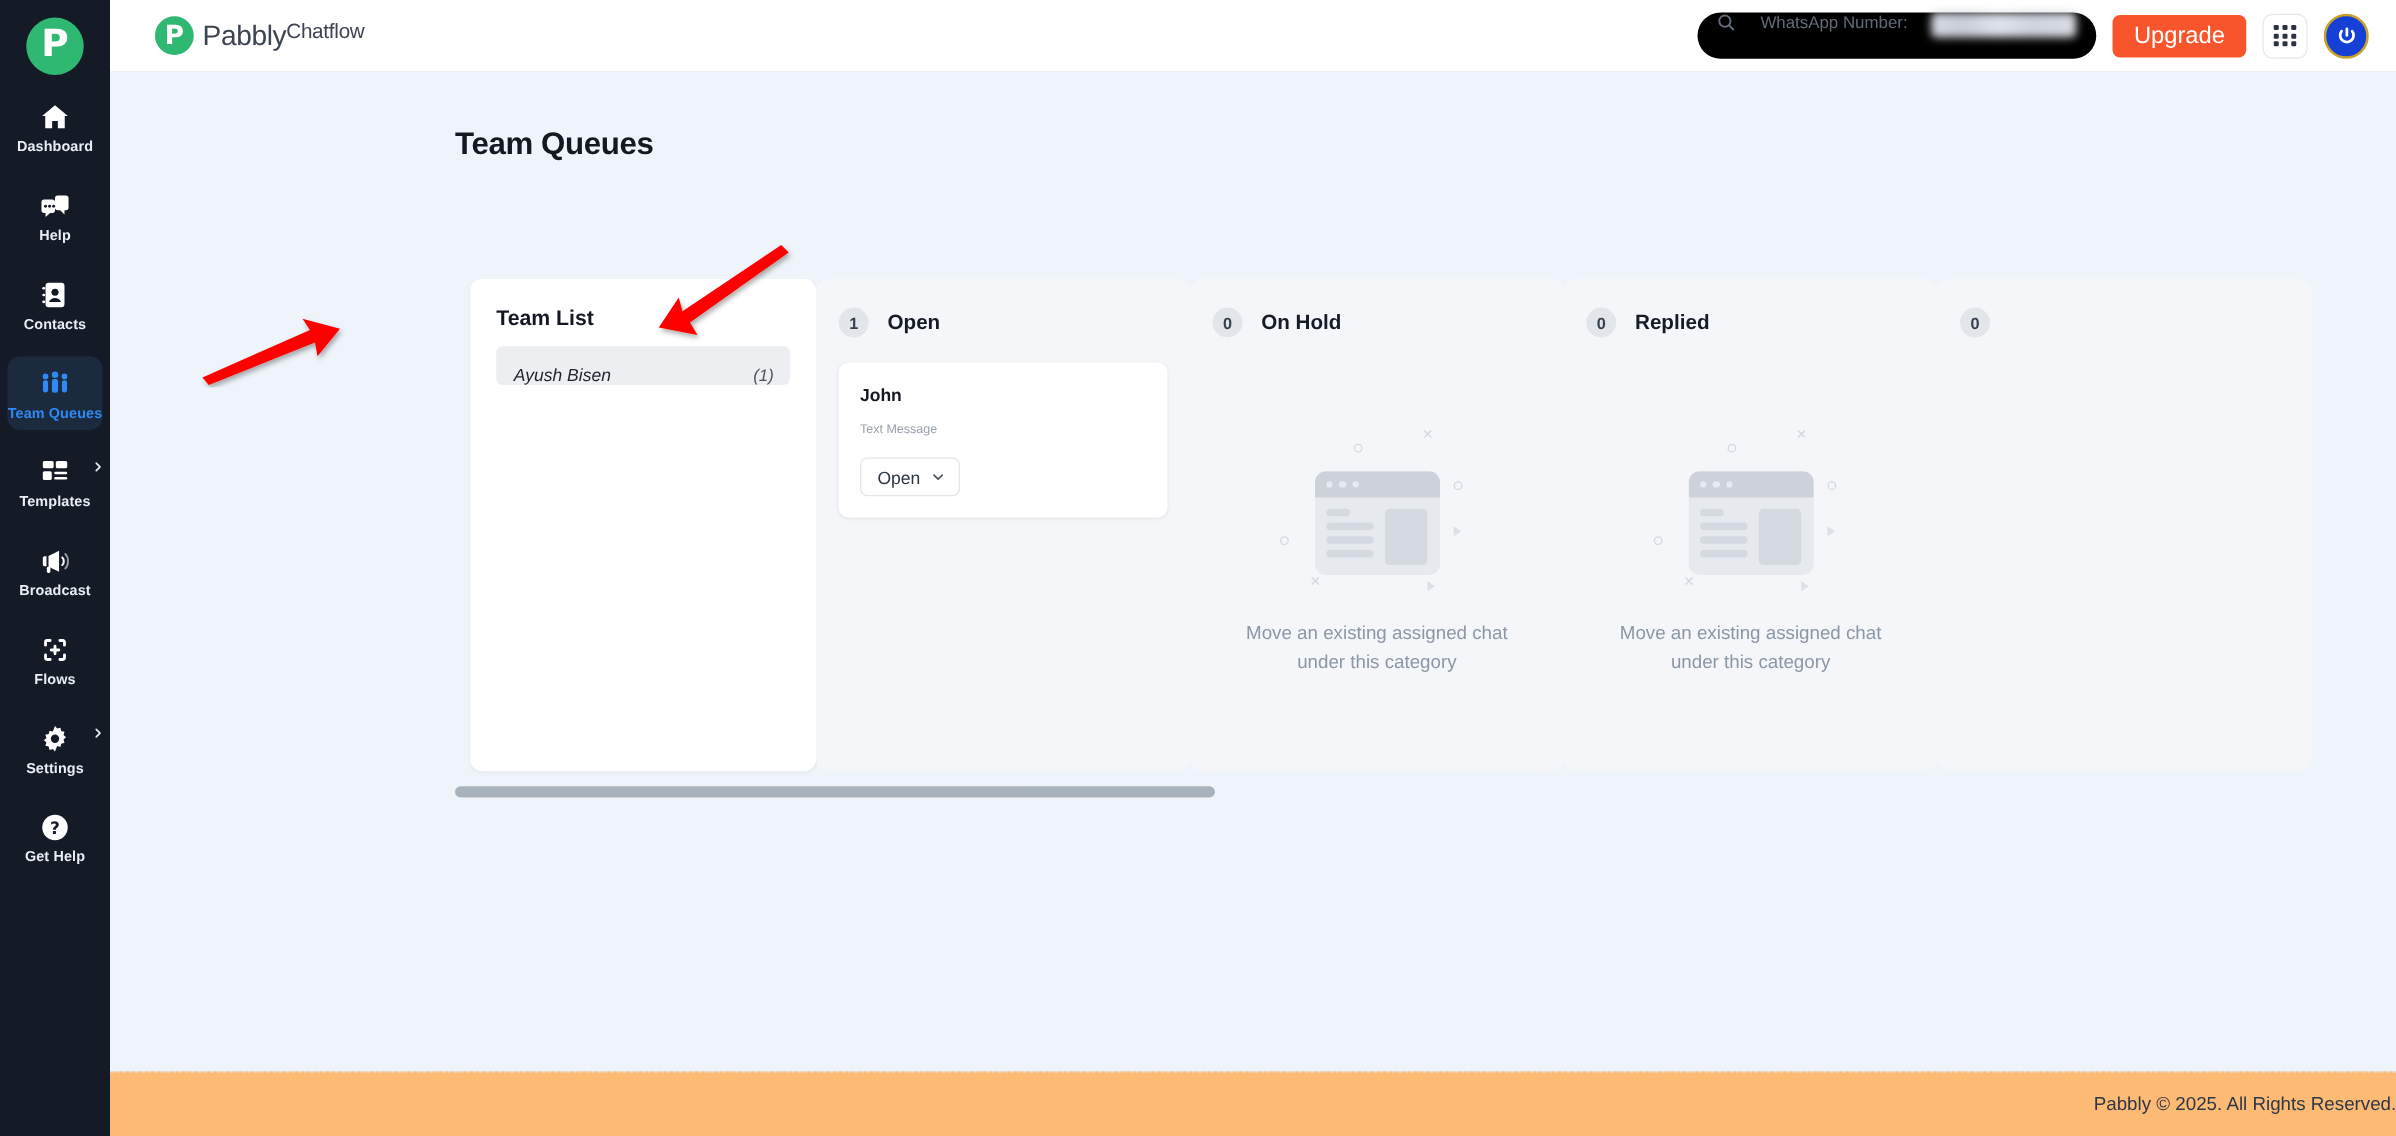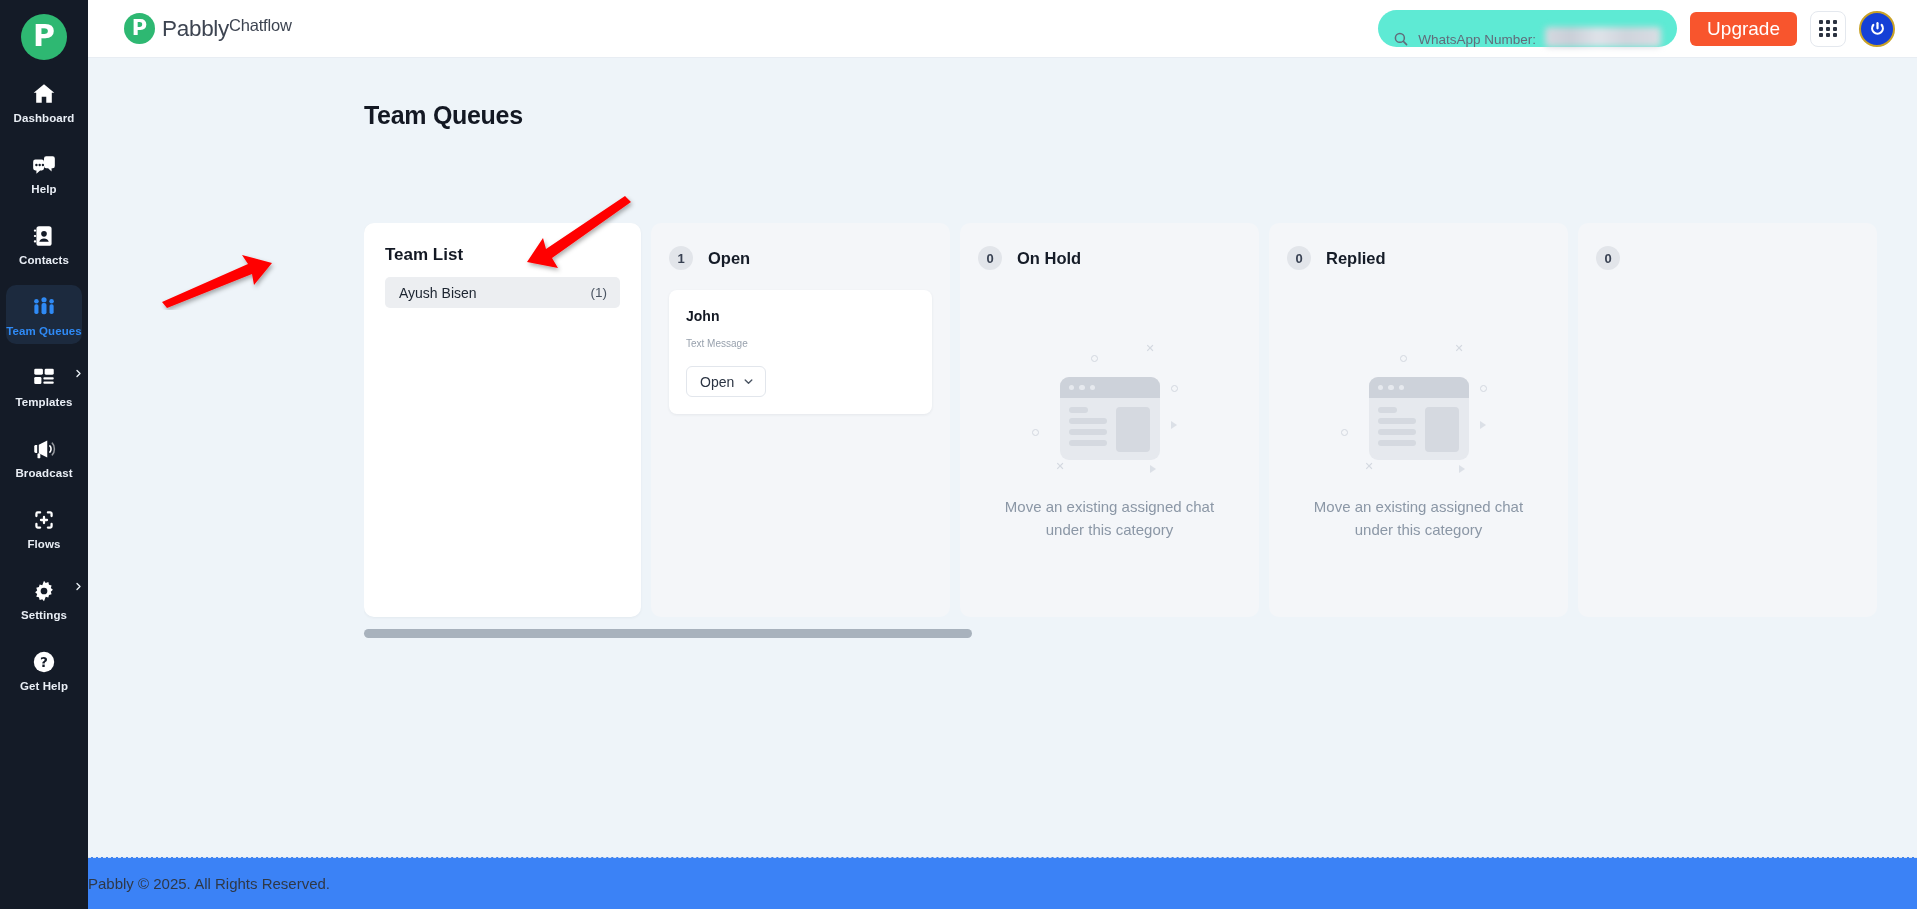--- a/index.html
+++ b/index.html
@@ -63,22 +63,22 @@
   }
   .logo-text { display: flex; line-height: 1.05; }
   .logo-text .l1 { font-size: 22.5px; color: #3d4451; font-weight: 400; letter-spacing: -.3px; }
   .logo-text .l2 { font-size: 16.5px; color: #3d4451; font-weight: 400; letter-spacing: -.2px; }
 
   .header-right {
     margin-left: auto; margin-right: 22px;
     display: flex; align-items: center; gap: 13px;
   }
   .search-pill {
-    display: flex; align-items: flex-end; gap: 9px;
-    background: #5eead4; border-radius: 19px;
+    display: flex; align-items: flex-start; gap: 19px;
+    background: #000000; border-radius: 19px;
     height: 37px; padding: 0 16px 0 15px; min-width: 226px;
     cursor: text;
   }
   .search-pill .s-icon svg { width: 16px; height: 16px; display:block; }
   .search-pill .s-label { font-size: 13.5px; color: #616b7a; white-space: nowrap; }
   .search-pill .s-value {
     width: 116px; height: 20px; border-radius: 4px;
     background: linear-gradient(90deg,#d5d9e0 0%,#c9ced7 22%,#dfe3e9 46%,#cfd4dc 70%,#d9dde3 100%);
     filter: blur(3.2px);
   }
@@ -115,32 +115,32 @@
   .page-sub {
     margin-top: 13px; font-size: 14.5px; color: #5a6575;
   }
   .page-sub a { color: #1a73e8; text-decoration: underline; }
 
   .board-wrap {
     position: absolute; left: 276px; right: 0; top: 165px; bottom: 0;
     overflow: hidden;
   }
   .board {
-    display: flex; gap: 10px; align-items: flex-start; height: 394px;
+    display: flex; align-items: flex-start; height: 394px; margin-left: 12px;
   }
   .team-list-card {
     flex: 0 0 277px; width: 277px; height: 394px;
     background: #fff; border-radius: 10px; padding: 22px 21px 0;
     box-shadow: 0 1px 3px rgba(22,38,61,.05);
   }
   .team-list-title { font-size: 17px; font-weight: 700; color: #131823; }
   .team-member {
     margin-top: 12px; height: 31px; background: #eceef1; border-radius: 5px;
-    display: flex; align-items: center; justify-content: space-between;
-    padding: 0 13px 0 14px; cursor: pointer;
+    display: flex; align-items: flex-end; justify-content: space-between;
+    padding: 0 13px 0 14px; cursor: pointer; font-style: italic;
   }
   .team-member .tm-name { font-size: 14px; color: #1c2430; }
   .team-member .tm-count { font-size: 13.5px; color: #4b5563; }
 
   .queue-col {
     flex: 0 0 299px; width: 299px; height: 394px;
     background: #f4f6f9; border-radius: 10px; padding: 23px 18px 0;
     position: relative;
   }
   .queue-head { display: flex; align-items: center; gap: 15px; }
@@ -206,22 +206,22 @@
   }
   .hscroll .track { position:absolute; inset:0; background: transparent; }
   .hscroll .thumb {
     position: absolute; left: 0; top: 0; width: 608px; height: 9px;
     background: #a8b2bd; border-radius: 5px; cursor: pointer;
   }
 
   
   .footer {
     position: absolute; left: 88px; right: 0; bottom: 0; height: 52px;
-    background: #3b82f6; border-top: 1px dashed #dde4ec;
-    display: flex; align-items: center; justify-content: flex-start;
+    background: #fdba74; border-top: 1px dashed #dde4ec;
+    display: flex; align-items: center; justify-content: flex-end;
   }
   .footer-text { font-size: 15px; color: #2f3847; }
 
   
   .anno { position: absolute; pointer-events: none; z-index: 40; }
 </style>
 </head>
 <body>
 
 <div id="app">

